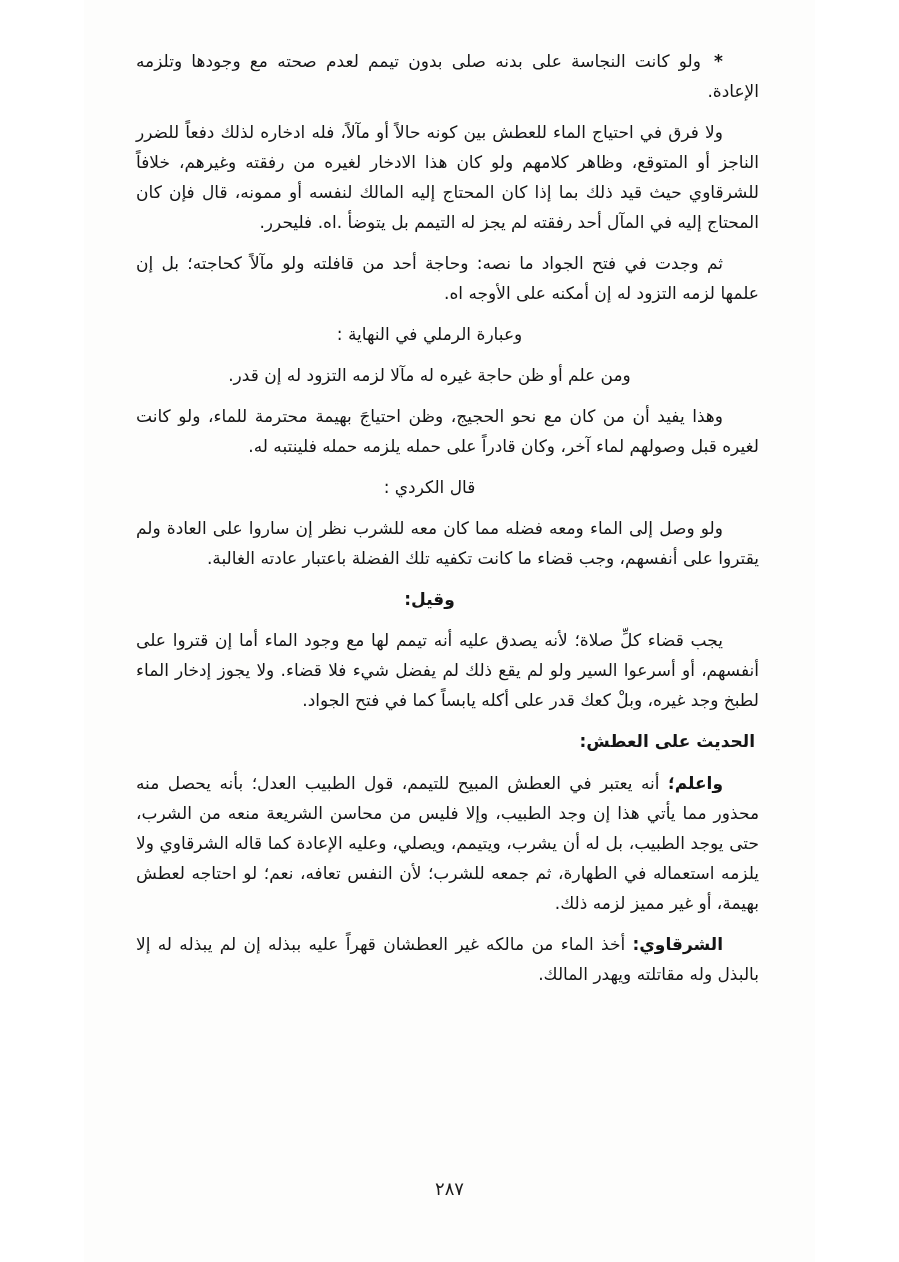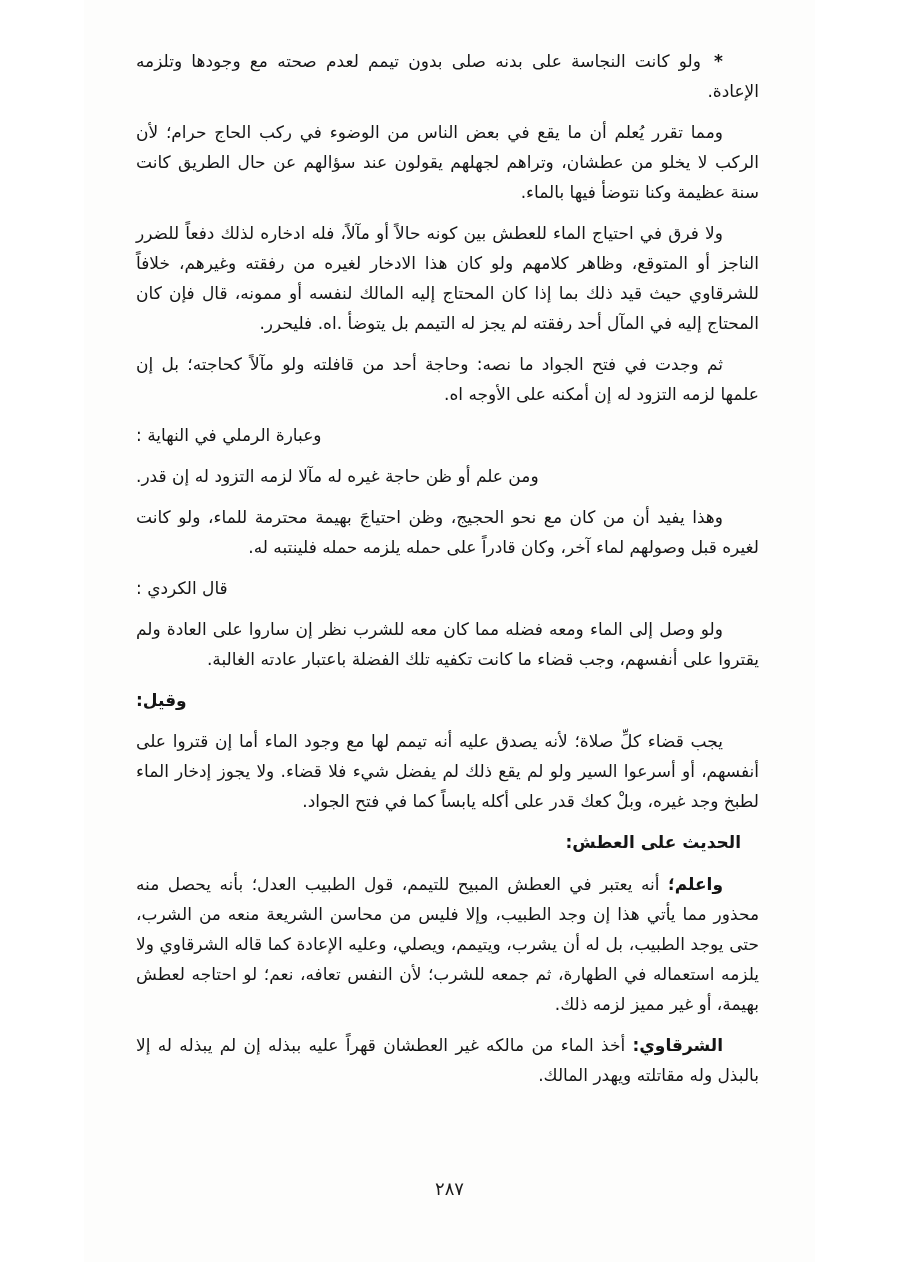--- a/index.html
+++ b/index.html
@@ -21,31 +21,31 @@
     font-size: 17px;
     line-height: 30px;
     overflow: hidden;
   }
   .para {
     margin: 0 0 11px 0;
     text-align: justify;
     text-indent: 36px;
   }
   .para.short {
-    text-align: left;
+    text-align: center;
   }
   .marker {
     font-weight: bold;
     margin-left: 4px;
   }
   .lead {
     font-weight: bold;
   }
   .heading {
-    margin: 8px 18px 12px 0;
+    margin: 8px 4px 12px 0;
     text-indent: 0;
     font-weight: bold;
     text-align: right;
   }
   .page-number {
     position: absolute;
     bottom: 58px;
     left: 0;
     right: 0;
     text-align: center;
@@ -56,23 +56,20 @@
 </head>
 <body>
 
 <div class="page">
 
   <p class="para">
     <b class="marker">*</b>
     <span>ولو كانت النجاسة على بدنه صلى بدون تيمم لعدم صحته مع وجودها وتلزمه الإعادة.</span>
   </p>
 
-  <p class="para">
-    <span>ومما تقرر يُعلم أن ما يقع في بعض الناس من الوضوء في ركب الحاج حرام؛ لأن الركب لا يخلو من عطشان، وتراهم لجهلهم يقولون عند سؤالهم عن حال الطريق كانت سنة عظيمة وكنا نتوضأ فيها بالماء.</span>
-  </p>
 
   <p class="para">
     <span>ولا فرق في احتياج الماء للعطش بين كونه حالاً أو مآلاً، فله ادخاره لذلك دفعاً للضرر الناجز أو المتوقع، وظاهر كلامهم ولو كان هذا الادخار لغيره من رفقته وغيرهم، خلافاً للشرقاوي حيث قيد ذلك بما إذا كان المحتاج إليه المالك لنفسه أو ممونه، قال فإن كان المحتاج إليه في المآل أحد رفقته لم يجز له التيمم بل يتوضأ .اه. فليحرر.</span>
   </p>
 
   <p class="para">
     <span>ثم وجدت في فتح الجواد ما نصه: وحاجة أحد من قافلته ولو مآلاً كحاجته؛ بل إن علمها لزمه التزود له إن أمكنه على الأوجه اه.</span>
   </p>
 
   <p class="para short">

